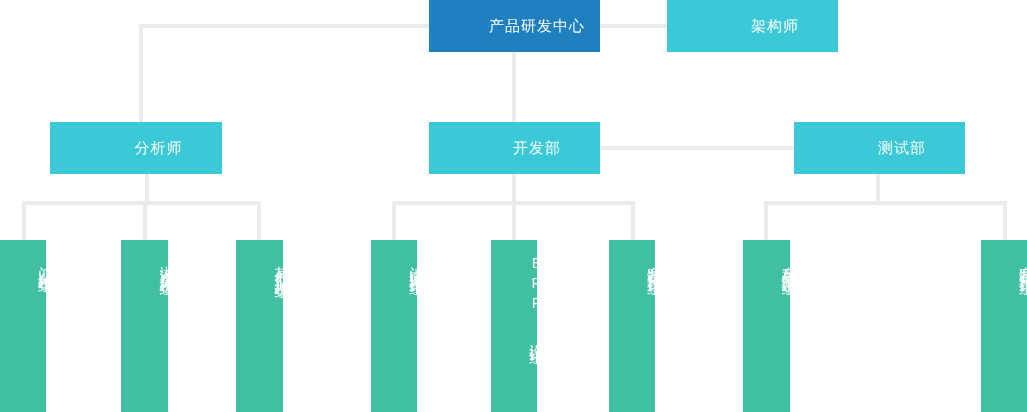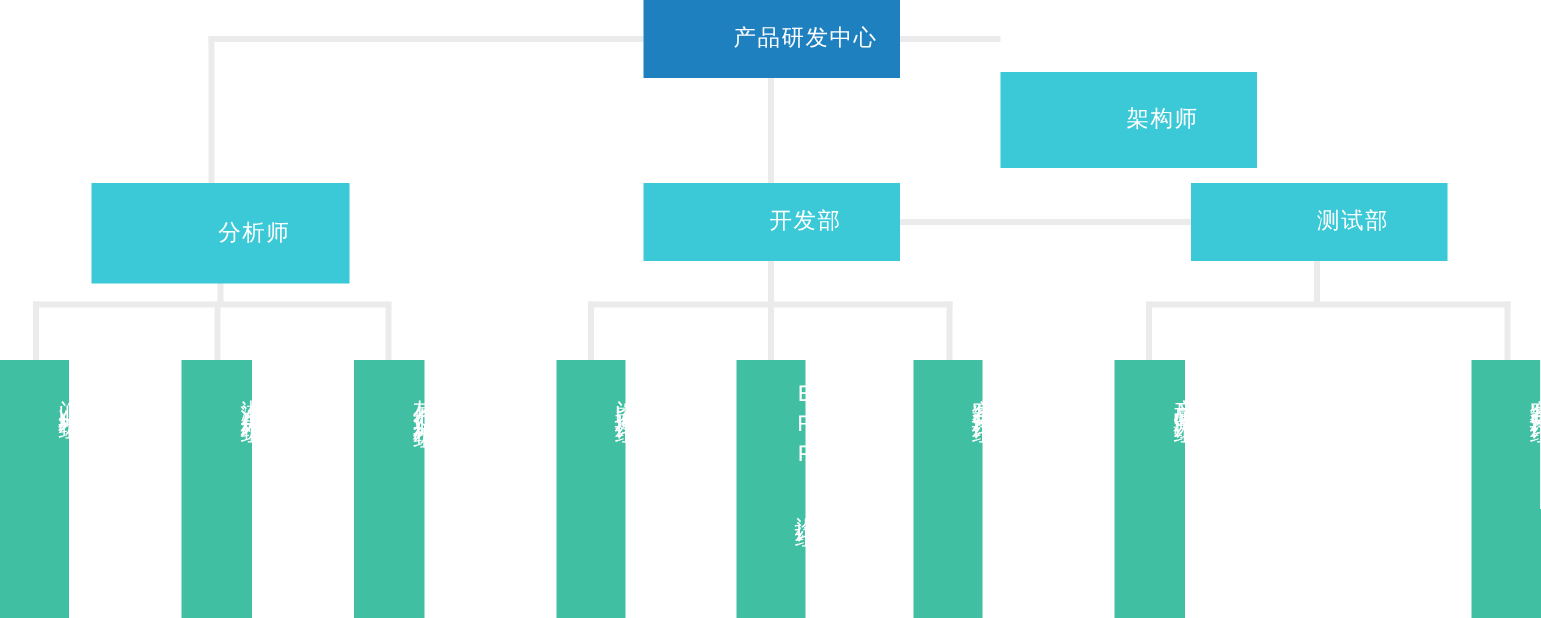--- a/index.html
+++ b/index.html
@@ -83,25 +83,25 @@
 
   <div class="conn conn-v" style="left:876px; top:174px; height:29px;"></div>
   <div class="conn conn-h" style="left:764px; top:201px; width:243px;"></div>
   <div class="conn conn-v" style="left:764px; top:201px; height:39px;"></div>
   <div class="conn conn-v" style="left:1003px; top:201px; height:39px;"></div>
 
   <div class="node node-h node-root" style="left:429px; top:0px; width:171px; height:52px;">
     <span>产品研发中心</span>
   </div>
 
-  <div class="node node-h node-cyan" style="left:667px; top:0px; width:171px; height:64px;margin-top:48px;">
+  <div class="node node-h node-cyan" style="left:667px; top:0px; width:171px; height:52px;">
     <span>架构师</span>
   </div>
 
-  <div class="node node-h node-cyan" style="left:61px; top:122px; width:172px; height:67px;">
+  <div class="node node-h node-cyan" style="left:50px; top:122px; width:172px; height:52px;">
     <span>分析师</span>
   </div>
 
   <div class="node node-h node-cyan" style="left:429px; top:122px; width:171px; height:52px;">
     <span>开发部</span>
   </div>
 
   <div class="node node-h node-cyan" style="left:794px; top:122px; width:171px; height:52px;">
     <span>测试部</span>
   </div>

